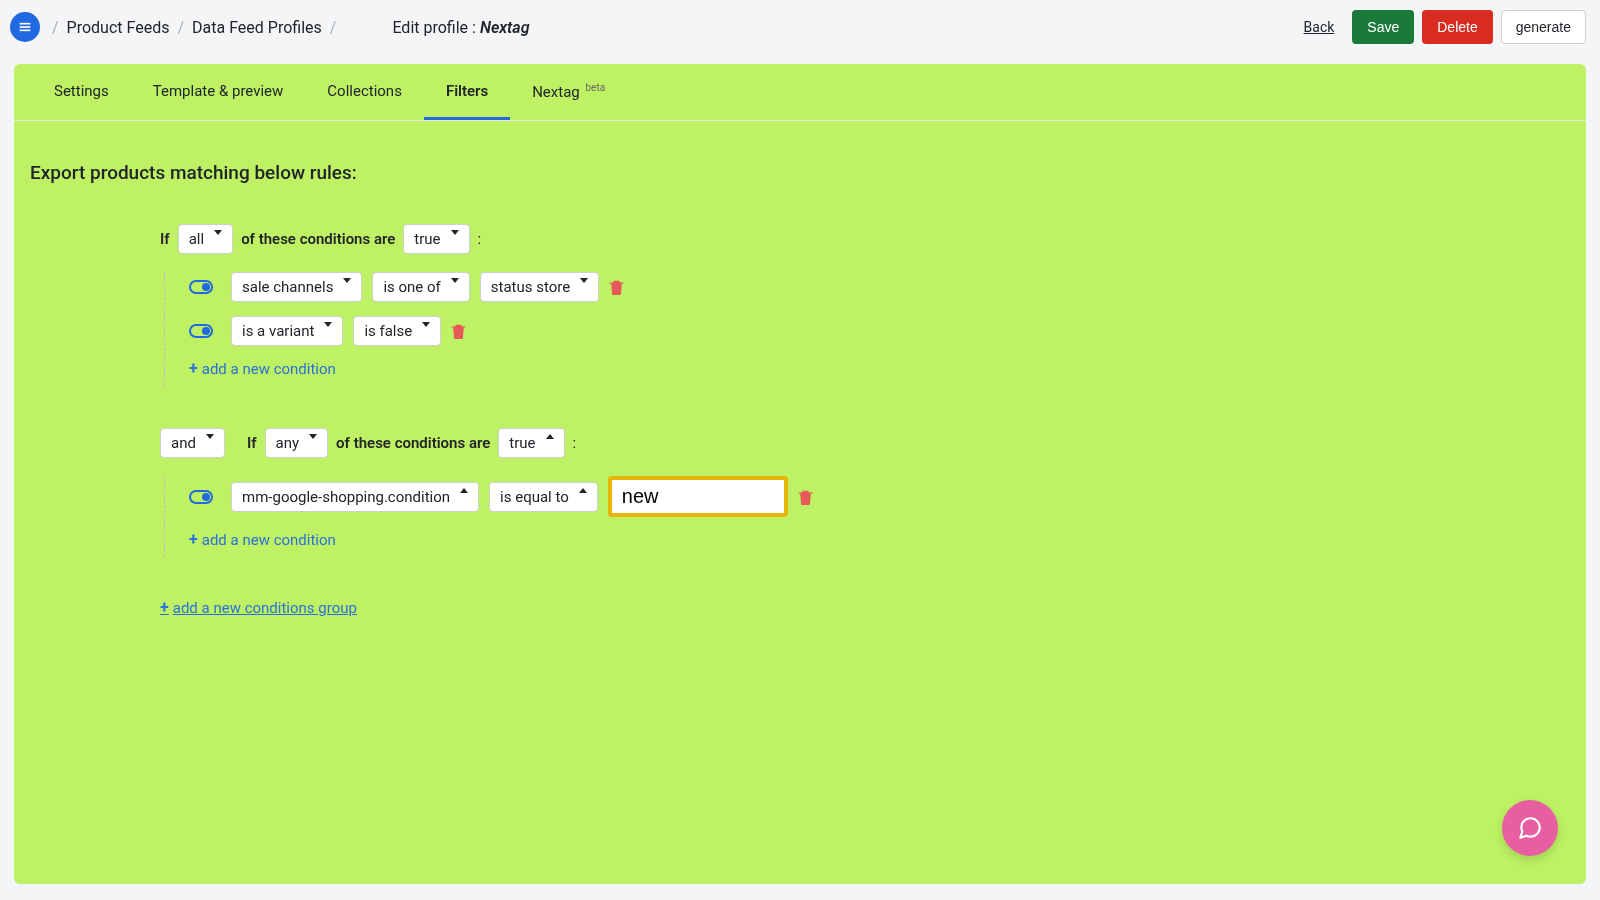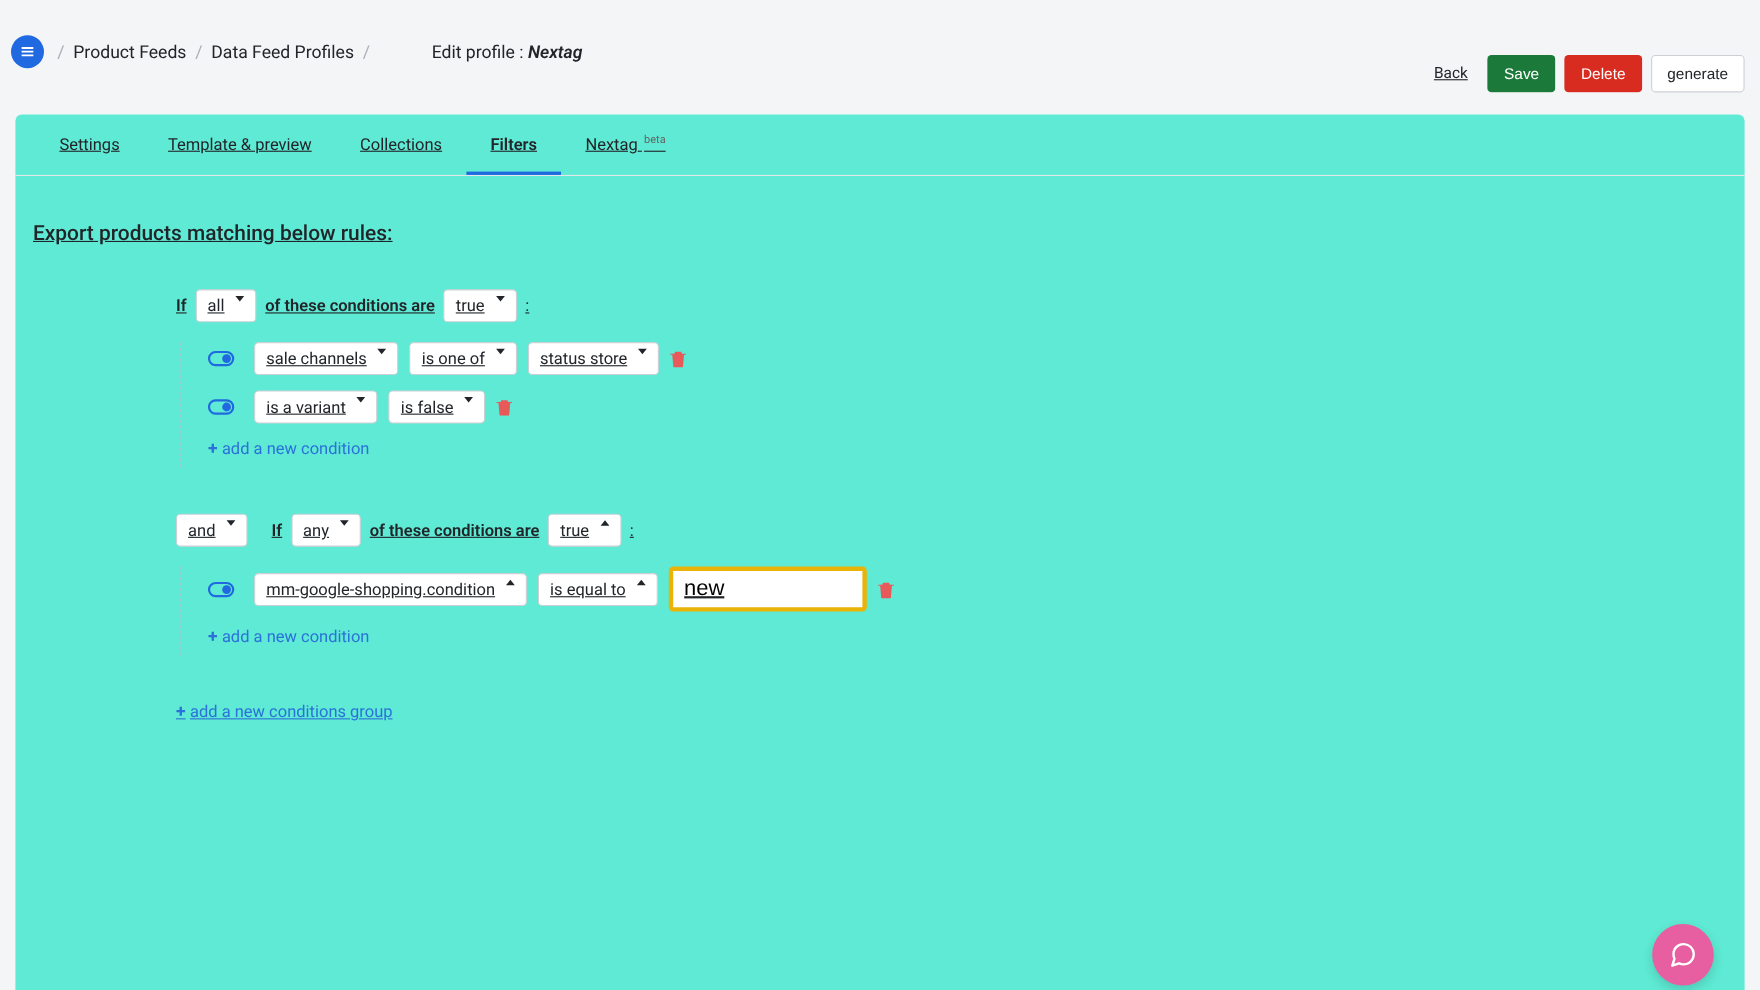--- a/index.html
+++ b/index.html
@@ -40,47 +40,45 @@
     font-size: 16px;
   }
   .breadcrumb .sep { color: #a9b0b8; }
   .breadcrumb a { color: #212529; text-decoration: none; }
   .breadcrumb .active-crumb { color: #212529; margin-left: 48px; }
   .breadcrumb .active-crumb .prof { font-style: italic; font-weight: 600; }
   .topbar-right {
     display: flex;
     align-items: center;
     gap: 8px;
-    margin-top: 40px;
   }
   .back-link {
     color: #212529;
     text-decoration: underline;
     margin-right: 10px;
     cursor: pointer;
   }
   .btn {
     border: 1px solid transparent;
     border-radius: 4px;
     padding: 7px 14px;
     font-size: 14px;
     cursor: pointer;
     line-height: 1.3;
   }
   .btn-save { background: #1b7a3a; color: #fff; }
   .btn-delete { background: #d92c20; color: #fff; }
   .btn-outline { background: #fff; color: #212529; border: 1px solid #ccd0d5; }
 
   .panel {
-    background: #5eead4;
+    background: #bef264;
     margin: 10px 14px;
     border-radius: 6px;
     min-height: 820px;
     position: relative;
-    text-decoration: underline;
   }
   .tabs {
     display: flex;
     border-bottom: 1px solid #e3e6ea;
     padding: 0 18px;
   }
   .tab {
     padding: 18px 22px 16px;
     font-size: 15px;
     color: #212529;

